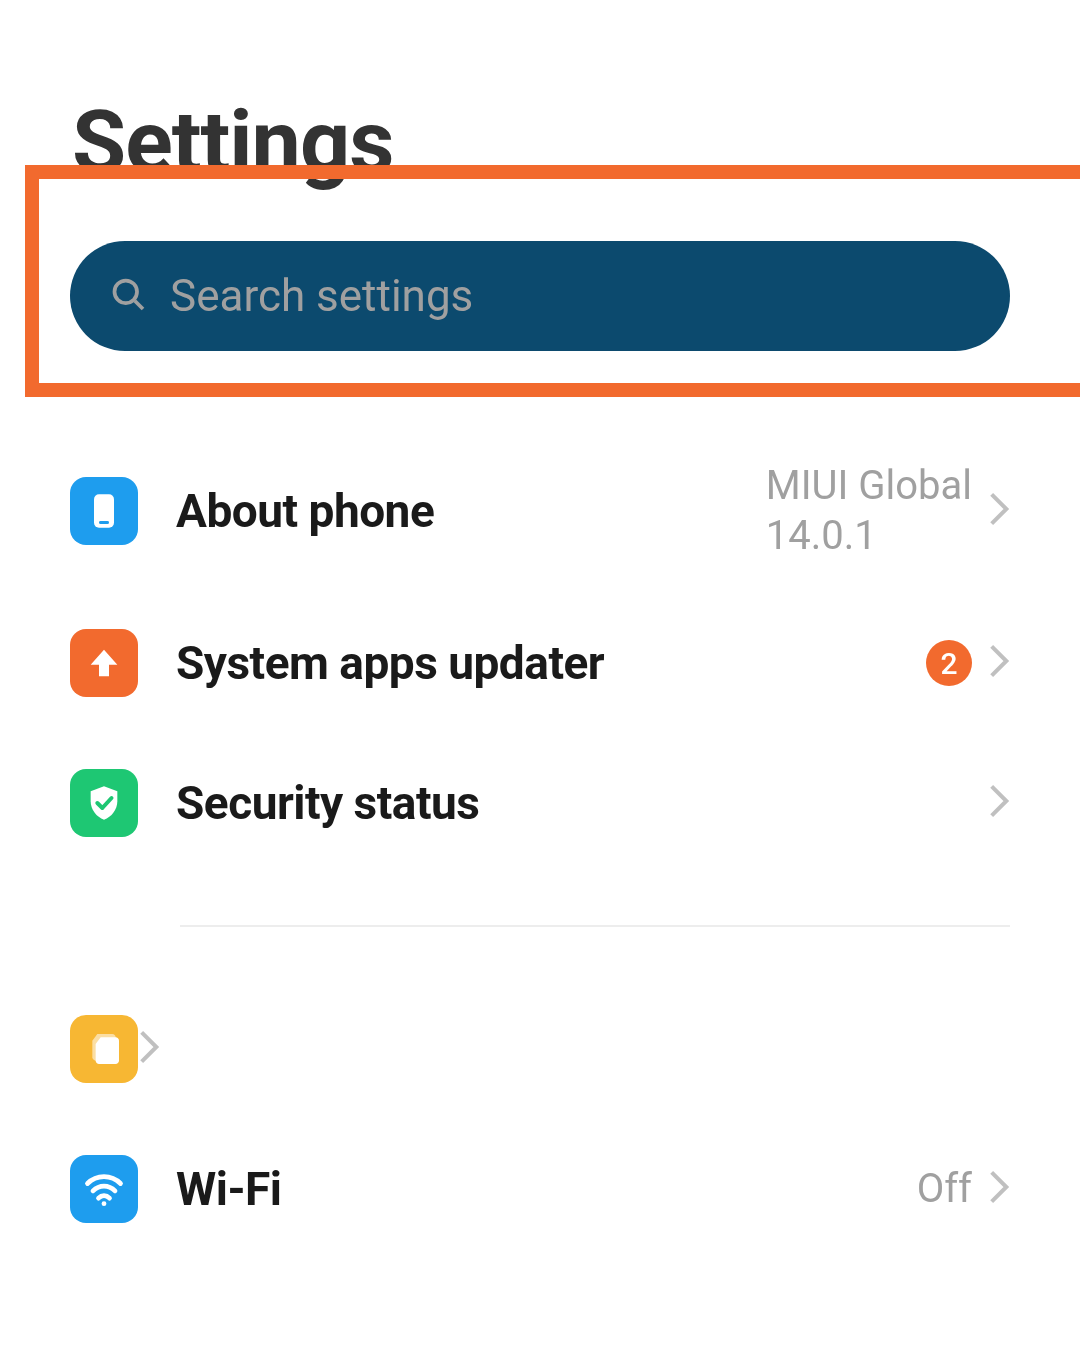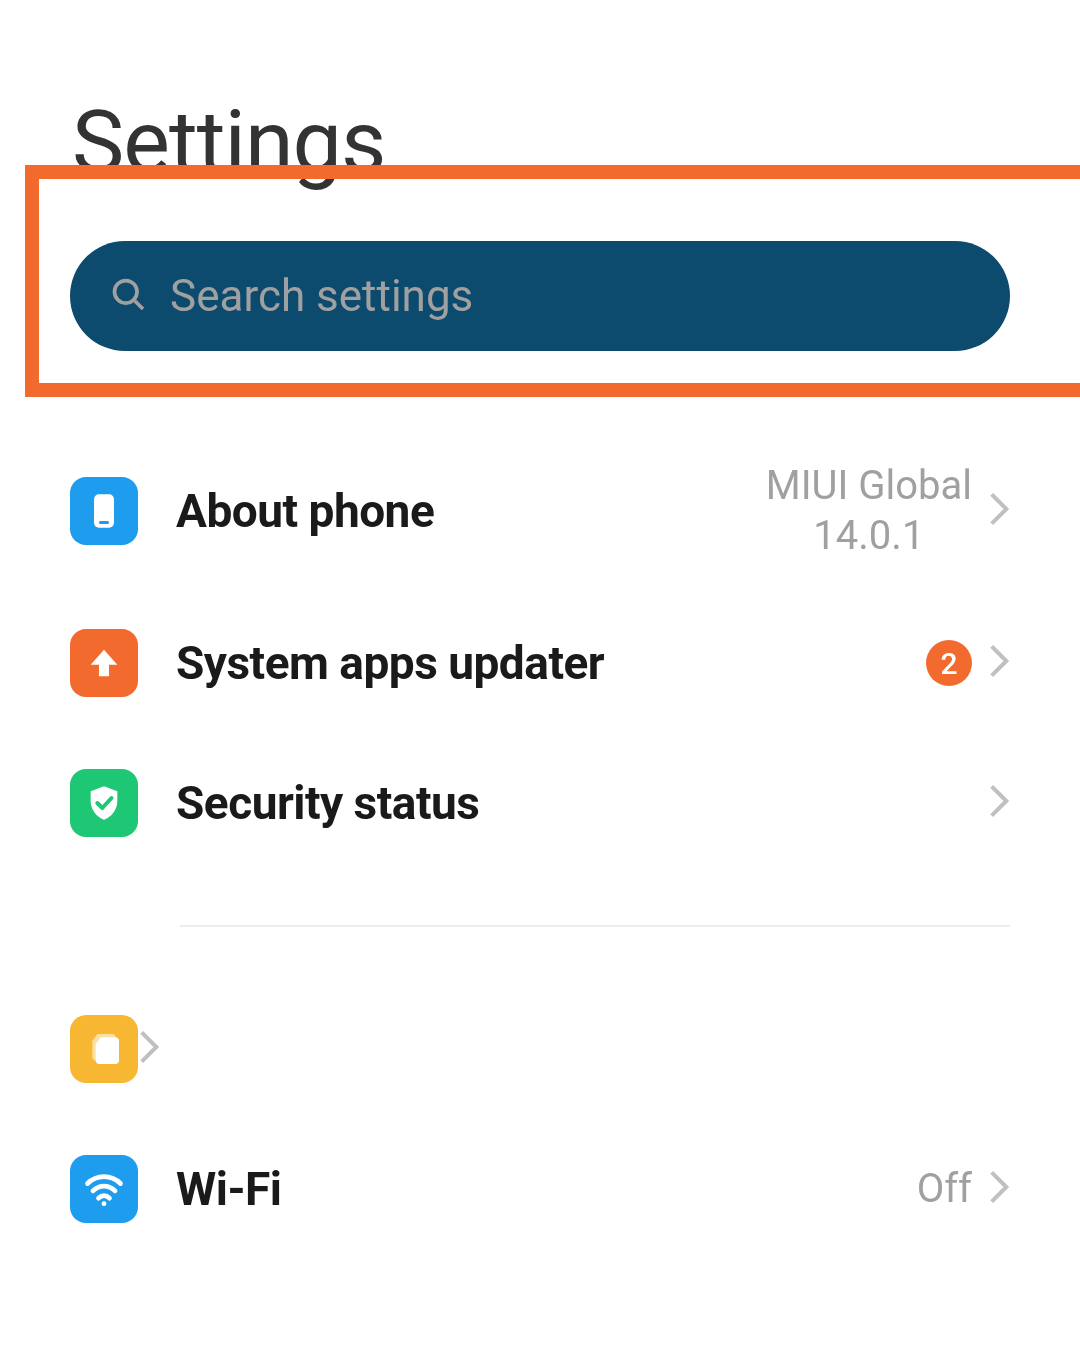--- a/index.html
+++ b/index.html
@@ -11,21 +11,21 @@
     }
     body {
       width: 1080px;
       height: 1372px;
       background: #ffffff;
       position: relative;
       overflow: hidden;
     }
     .page-title {
       font-size: 88px;
-      font-weight: 400;
+      font-weight: 700;
       color: #333333;
       padding: 90px 15px 0 72px;
       letter-spacing: -1px;
     }
     .highlight-box {
       position: absolute;
       top: 165px;
       left: 25px;
       width: 1055px;
       height: 232px;
@@ -80,21 +80,21 @@
       font-size: 46px;
       font-weight: 700;
       color: #1a1a1a;
       margin-left: 38px;
       flex: 1;
       letter-spacing: -0.5px;
     }
     .item-value {
       font-size: 40px;
       color: #a0a0a0;
-      text-align: center;
+      text-align: left;
       line-height: 1.25;
       margin-right: 16px;
       white-space: pre-line;
     }
     .badge {
       width: 46px;
       height: 46px;
       border-radius: 50%;
       background: #f26a2e;
       color: #ffffff;

